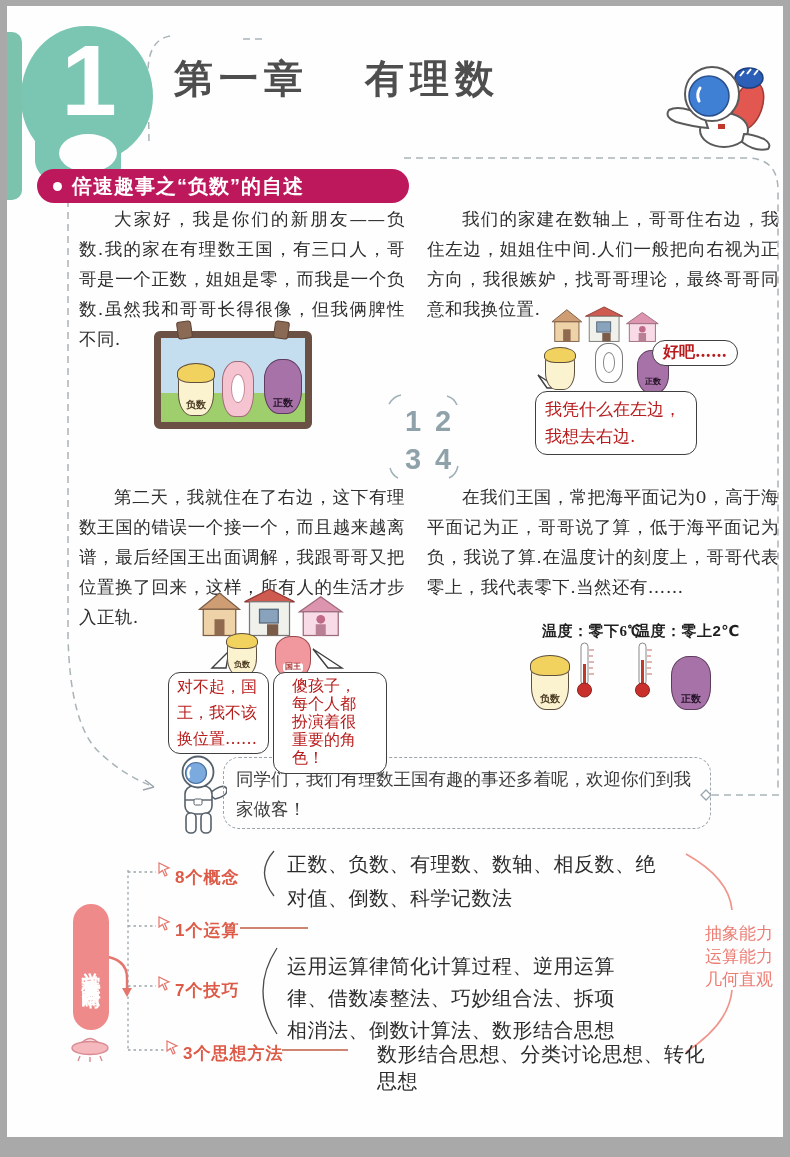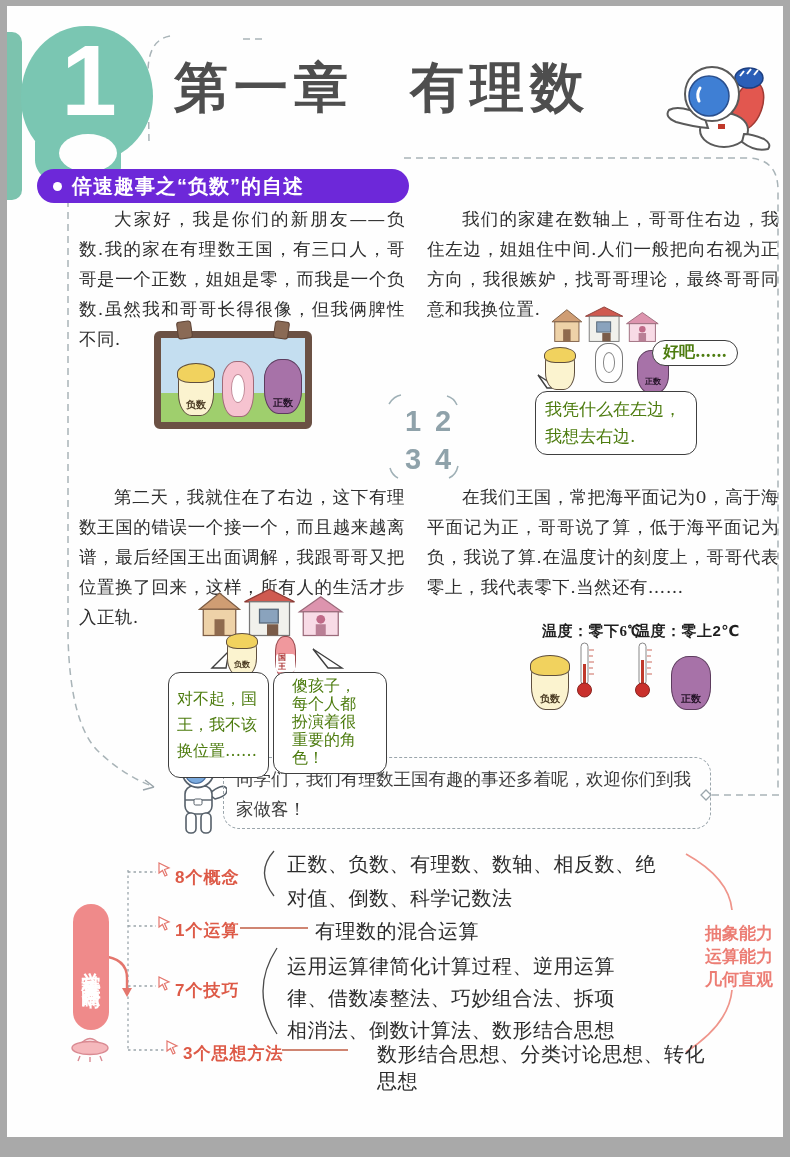--- a/index.html
+++ b/index.html
@@ -6,23 +6,23 @@
   body{width:790px;height:1157px;position:relative;background:#a9a9a9;font-family:"Liberation Sans","DejaVu Sans",sans-serif;}
   .page{position:absolute;left:7px;top:6px;right:7px;bottom:20px;background:#fefefe;overflow:hidden;}
   .abs{position:absolute;}
   svg{display:block;}
   
   .edge-strip{position:absolute;left:0;top:26px;width:15px;height:168px;background:#7cc3ae;border-radius:0 10px 10px 0;}
   .blob{position:absolute;left:14px;top:20px;width:132px;height:138px;background:#7ac6b2;border-radius:50% 50% 54% 46%/52% 52% 50% 48%;}
   .blob-tail{position:absolute;left:28px;top:132px;width:86px;height:52px;background:#7ac6b2;border-radius:8% 30% 45% 60%;}
   .blob-hollow{position:absolute;left:52px;top:128px;width:58px;height:38px;background:#fefefe;border-radius:50%;}
   .chapter-num{position:absolute;left:42px;top:22px;width:80px;text-align:center;font-size:100px;font-weight:bold;color:#fff;line-height:1.05;}
-  .chapter-title{position:absolute;left:167px;top:46px;font-size:54px;font-weight:bold;color:#4e4e4e;letter-spacing:6px;white-space:nowrap;}
+  .chapter-title{position:absolute;left:167px;top:46px;font-size:39px;font-weight:bold;color:#4e4e4e;letter-spacing:6px;white-space:nowrap;}
   .chapter-title .gap{display:inline-block;width:56px;}
-  .section-pill{position:absolute;left:30px;top:163px;width:372px;height:34px;background:#6d28d9;border-radius:17px;display:flex;align-items:center;color:#fff;font-weight:bold;font-size:20px;letter-spacing:1px;}
+  .section-pill{position:absolute;left:30px;top:163px;width:372px;height:34px;background:#be185d;border-radius:17px;display:flex;align-items:center;color:#fff;font-weight:bold;font-size:20px;letter-spacing:1px;}
   .section-pill .dot{width:9px;height:9px;border-radius:50%;background:#fff;margin:0 10px 0 16px;flex:0 0 auto;}
   
   .para{position:absolute;font-family:"DejaVu Serif","Liberation Serif",serif;font-size:17.5px;line-height:30px;color:#2e2e2e;text-align:justify;text-indent:2em;letter-spacing:.4px;}
   .p-l1{left:72px;top:198px;width:326px;}
   .p-r1{left:420px;top:198px;width:352px;}
   .p-l2{left:72px;top:476px;width:326px;}
   .p-r2{left:420px;top:476px;width:352px;}
   
   .board{position:absolute;left:147px;top:325px;width:158px;height:98px;border:7px solid #6b5144;border-radius:6px;background:linear-gradient(#c4def0 0 66%,#9fcf6d 66% 100%);box-sizing:border-box;}
   .hanger{position:absolute;top:-17px;width:13px;height:16px;background:#8a6a55;border:1px solid #5d4335;border-radius:3px;}
@@ -35,37 +35,37 @@
   .v-neg::before{content:'';position:absolute;top:-2px;left:-2px;right:-2px;height:36%;background:#f1d25e;border:1.5px solid #5f4f3f;border-radius:50% 50% 35% 35%;}
   .v-zero{background:#f6c3d0;border-color:#a06a78;}
   .v-zero::before{content:'';position:absolute;left:26%;right:26%;top:22%;bottom:24%;background:#fff;border:1.5px solid #c08a98;border-radius:50%;}
   .v-zero-outline{background:#fff;border-color:#777;}
   .v-zero-outline::before{content:'';position:absolute;left:26%;right:26%;top:22%;bottom:24%;background:#fff;border:1.5px solid #888;border-radius:50%;}
   .v-pos{background:#a772a8;border-color:#5d3c5e;}
   .v-pos .lbl{color:#221226;}
   .v-king{background:#f0989d;border-color:#98484d;}
   .v-king .lbl{background:#fff;border-radius:3px;padding:0 2px;color:#a33;}
   
-  .bubble{position:absolute;background:#fff;border:1.6px solid #3f3f3f;border-radius:12px;font-family:"DejaVu Serif","Liberation Serif",serif;color:#4d7c0f;box-sizing:border-box;z-index:3;}
+  .bubble{position:absolute;background:#fff;border:1.6px solid #3f3f3f;border-radius:12px;font-family:"DejaVu Serif","Liberation Serif",serif;color:#b91c1c;box-sizing:border-box;z-index:3;}
   .bub-ok{left:645px;top:334px;height:26px;padding:1px 10px;font-size:16px;font-weight:bold;border-radius:13px;white-space:nowrap;}
   .bub-req{left:528px;top:385px;width:162px;padding:4px 9px;font-size:17px;line-height:27px;}
-  .bub-sorry{left:161px;top:666px;width:101px;padding:13px 8px;font-size:16px;line-height:26px;}
+  .bub-sorry{left:161px;top:666px;width:101px;padding:1px 8px;font-size:16px;line-height:26px;}
   .bub-reply{left:266px;top:666px;width:114px;padding:5px 18px;font-size:16px;line-height:18px;font-family:Liberation Mono, monospace;}
   
   .nums{position:absolute;left:391px;top:396px;width:60px;height:76px;display:grid;grid-template-columns:1fr 1fr;color:#8fa2aa;font-size:29px;font-weight:bold;text-align:center;line-height:38px;}
   
   .temp-cap{position:absolute;font-weight:bold;font-size:15px;color:#1f1f1f;white-space:nowrap;letter-spacing:.5px;}
   
   .closing-bubble{position:absolute;left:216px;top:751px;width:488px;height:72px;border:1.6px dashed #9aa5ab;border-radius:16px;box-sizing:border-box;padding:6px 12px;font-family:"DejaVu Serif","Liberation Serif",serif;font-size:17.5px;line-height:30px;color:#3a3a3a;}
   
   .mm-root{position:absolute;left:66px;top:898px;width:36px;height:126px;background:#ef8a8a;border-radius:18px;display:flex;align-items:center;justify-content:center;}
   .mm-root span{writing-mode:vertical-rl;font-size:19px;font-weight:bold;color:#fff;letter-spacing:3px;}
   .mm-label{position:absolute;font-size:17px;font-weight:bold;color:#dd5a47;white-space:nowrap;letter-spacing:1px;}
   .mm-content{position:absolute;font-family:"DejaVu Serif","Liberation Serif",serif;font-size:20px;color:#2c2c2c;letter-spacing:.5px;}
-  .mm-comp{position:absolute;left:688px;top:916px;width:88px;text-align:center;color:#ec7d74;font-weight:bold;font-size:17px;line-height:23px;}
+  .mm-comp{position:absolute;left:688px;top:916px;width:88px;text-align:center;color:#ec7d74;font-weight:normal;font-size:17px;line-height:23px;}
   .cursor-ico{position:absolute;width:15px;height:16px;}
 </style>
 </head>
 <body>
 
 <div class="page">
 
   <svg class="abs" style="left:0;top:0;" width="776" height="1131" viewBox="0 0 776 1131">
     <g fill="none" stroke="#a9b4b8" stroke-width="1.5" stroke-dasharray="7 5">
       <path d="M 255 33 L 233 33"></path>
@@ -191,21 +191,21 @@
     <span>3</span>
     <span>4</span>
   </div>
 
   <svg class="abs" style="left:190px;top:582px;" width="150" height="55" viewBox="0 0 120 44">
       <use href="#houses"></use>
     </svg>
   <div class="fig-char v-neg" style="left:220px;top:628px;width:30px;height:42px;">
       <span class="lbl" style="font-size:8px;">负数</span>
     </div>
-  <div class="fig-char v-king" style="left:268px;top:630px;width:21px;height:42px;">
+  <div class="fig-char v-king" style="left:268px;top:630px;width:36px;height:42px;">
       <span class="lbl" style="font-size:8px;">国王</span>
     </div>
   <div class="bubble bub-sorry">对不起，国王，我不该换位置……</div>
   <div class="bubble bub-reply">傻孩子，每个人都扮演着很重要的角色！</div>
 
   <div class="temp-cap" style="left:535px;top:616px;font-family:Liberation Serif, serif;">温度：零下6℃</div>
   <div class="temp-cap" style="left:628px;top:616px;">温度：零上2℃</div>
   <div class="fig-char v-neg" style="left:524px;top:650px;width:38px;height:54px;">
       <span class="lbl">负数</span>
     </div>
@@ -257,21 +257,20 @@
       <path d="M2 1 L12 6 L7.5 7.5 L10 13 L8 14 L5.5 8.5 L2 11 Z" fill="#fff" stroke="#e4766d" stroke-width="1.2"></path>
     </svg>
   <svg class="cursor-ico" style="left:158px;top:1034px;" viewBox="0 0 15 16">
       <path d="M2 1 L12 6 L7.5 7.5 L10 13 L8 14 L5.5 8.5 L2 11 Z" fill="#fff" stroke="#e4766d" stroke-width="1.2"></path>
     </svg>
 
   <div class="mm-label" style="left:168px;top:860px;text-align:center;">8个概念</div>
   <div class="mm-content" style="left:280px;top:841px;width:386px;line-height:34px;">正数、负数、有理数、数轴、相反数、绝对值、倒数、科学记数法</div>
 
   <div class="mm-label" style="left:168px;top:913px;">1个运算</div>
-  <div class="mm-content" style="left:308px;top:912px;width:200px;">有理数的混合运算</div>
 
   <div class="mm-label" style="left:168px;top:973px;">7个技巧</div>
   <div class="mm-content" style="left:280px;top:944px;width:334px;line-height:32px;">运用运算律简化计算过程、逆用运算律、借数凑整法、巧妙组合法、拆项相消法、倒数计算法、数形结合思想</div>
 
   <div class="mm-label" style="left:176px;top:1036px;">3个思想方法</div>
   <div class="mm-content" style="left:350px;top:1035px;width:330px;margin-left:20px;">数形结合思想、分类讨论思想、转化思想</div>
 
   <div class="mm-comp">
     <div>抽象能力</div>
     <div>运算能力</div>

